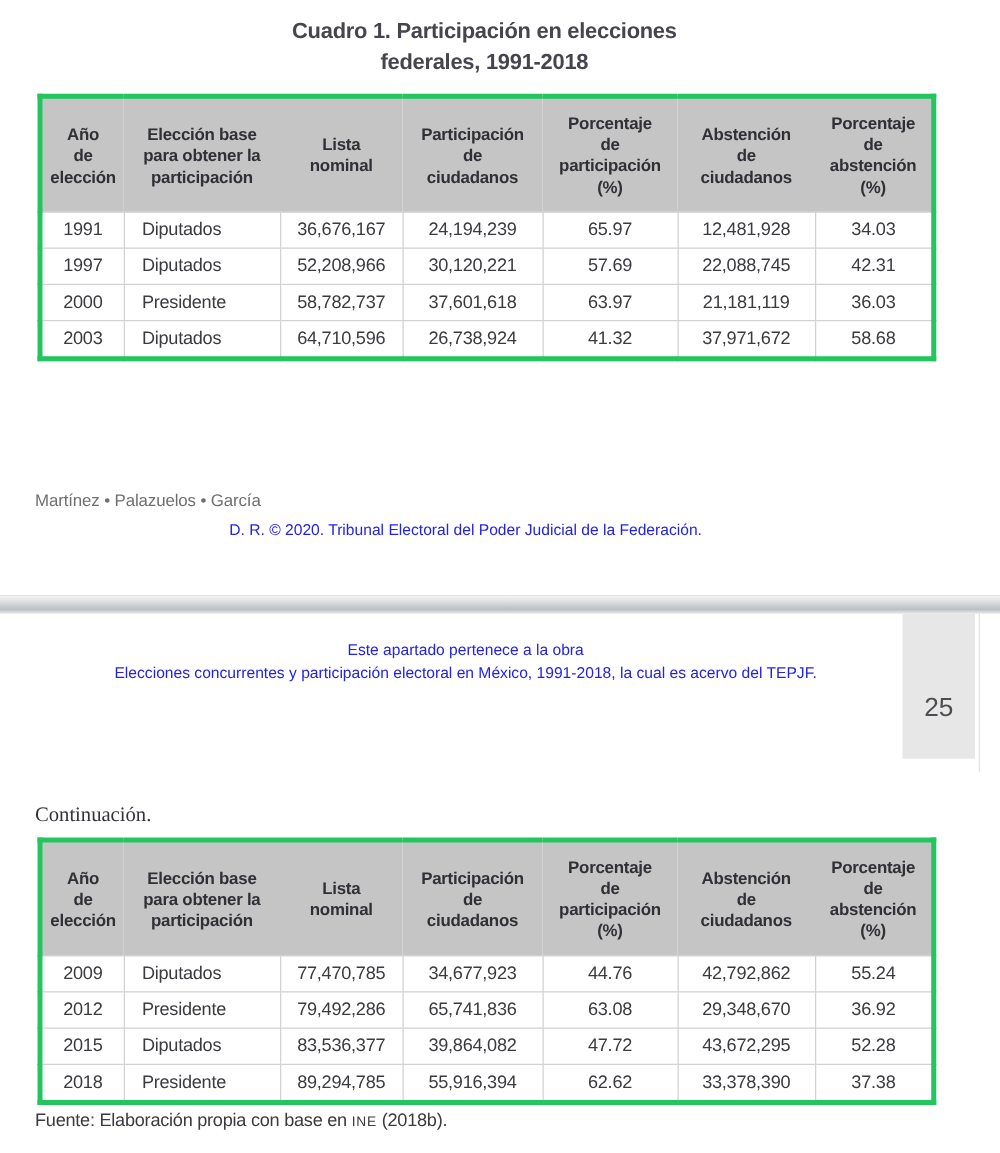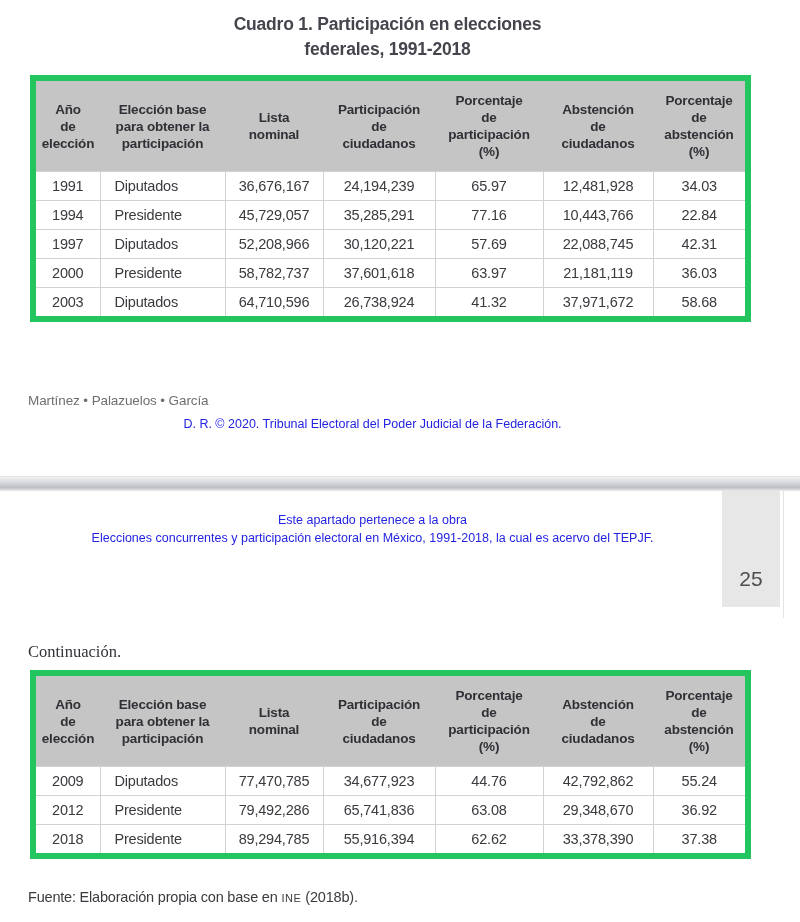--- a/index.html
+++ b/index.html
@@ -18,21 +18,21 @@
     text-align: center; font-weight: bold;
     font-size: 17.5px; line-height: 25px;
     letter-spacing: -0.2px;
     color: #45454e;
   }
 
   
   table.datatable {
     position: absolute; left: 30px; width: 715px;
     border-collapse: collapse; table-layout: fixed;
-    border: 6px solid #22c55e;
+    border: 4px solid #22c55e;
   }
   #table-top { top: 75px; }
   #table-bottom { top: 670px; }
   table.datatable th {
     background: var(--header-bg, #c5c5c5);
     font-size: 13.5px; font-weight: bold; color: #303036;
     padding: 11px 5px; line-height: 17px;
     white-space: pre-line; vertical-align: middle;
     letter-spacing: -0.2px;
     border: 0;
@@ -67,21 +67,21 @@
   .page-edge {
     position: absolute; left: 783px; top: 491px; width: 1px; height: 127px;
     background: #e4e4e4;
   }
 
   
   .page-box {
     position: absolute; left: 722px; top: 491px; width: 58px; height: 116px;
     background: var(--page-box-bg, #e7e7e7);
     display: flex; align-items: flex-end; justify-content: center;
-    padding-bottom: 16px; box-sizing: border-box;
+    padding-bottom: 28px; box-sizing: border-box;
   }
   .page-number { font-size: 21px; color: var(--page-number-text, #4e4e52); }
 
   
   .book-note {
     position: absolute; left: 0; top: 511px; width: 745px;
     text-align: center; font-size: 12.5px; line-height: 18px;
     color: var(--link-blue, #2323e0);
   }
 
@@ -148,29 +148,20 @@
     <tr>
       <td>1991</td>
       <td class="lft">Diputados</td>
       <td>36,676,167</td>
       <td>24,194,239</td>
       <td>65.97</td>
       <td>12,481,928</td>
       <td>34.03</td>
     </tr>
     <tr>
-      <td>1994</td>
-      <td class="lft">Presidente</td>
-      <td>45,729,057</td>
-      <td>35,285,291</td>
-      <td>77.16</td>
-      <td>10,443,766</td>
-      <td>22.84</td>
-    </tr>
-    <tr>
       <td>1997</td>
       <td class="lft">Diputados</td>
       <td>52,208,966</td>
       <td>30,120,221</td>
       <td>57.69</td>
       <td>22,088,745</td>
       <td>42.31</td>
     </tr>
     <tr>
       <td>2000</td>
@@ -259,20 +250,29 @@
     <tr>
       <td>2012</td>
       <td class="lft">Presidente</td>
       <td>79,492,286</td>
       <td>65,741,836</td>
       <td>63.08</td>
       <td>29,348,670</td>
       <td>36.92</td>
     </tr>
     <tr>
+      <td>2015</td>
+      <td class="lft">Diputados</td>
+      <td>83,536,377</td>
+      <td>39,864,082</td>
+      <td>47.72</td>
+      <td>43,672,295</td>
+      <td>52.28</td>
+    </tr>
+    <tr>
       <td>2018</td>
       <td class="lft">Presidente</td>
       <td>89,294,785</td>
       <td>55,916,394</td>
       <td>62.62</td>
       <td>33,378,390</td>
       <td>37.38</td>
     </tr>
   </tbody>
 </table>

